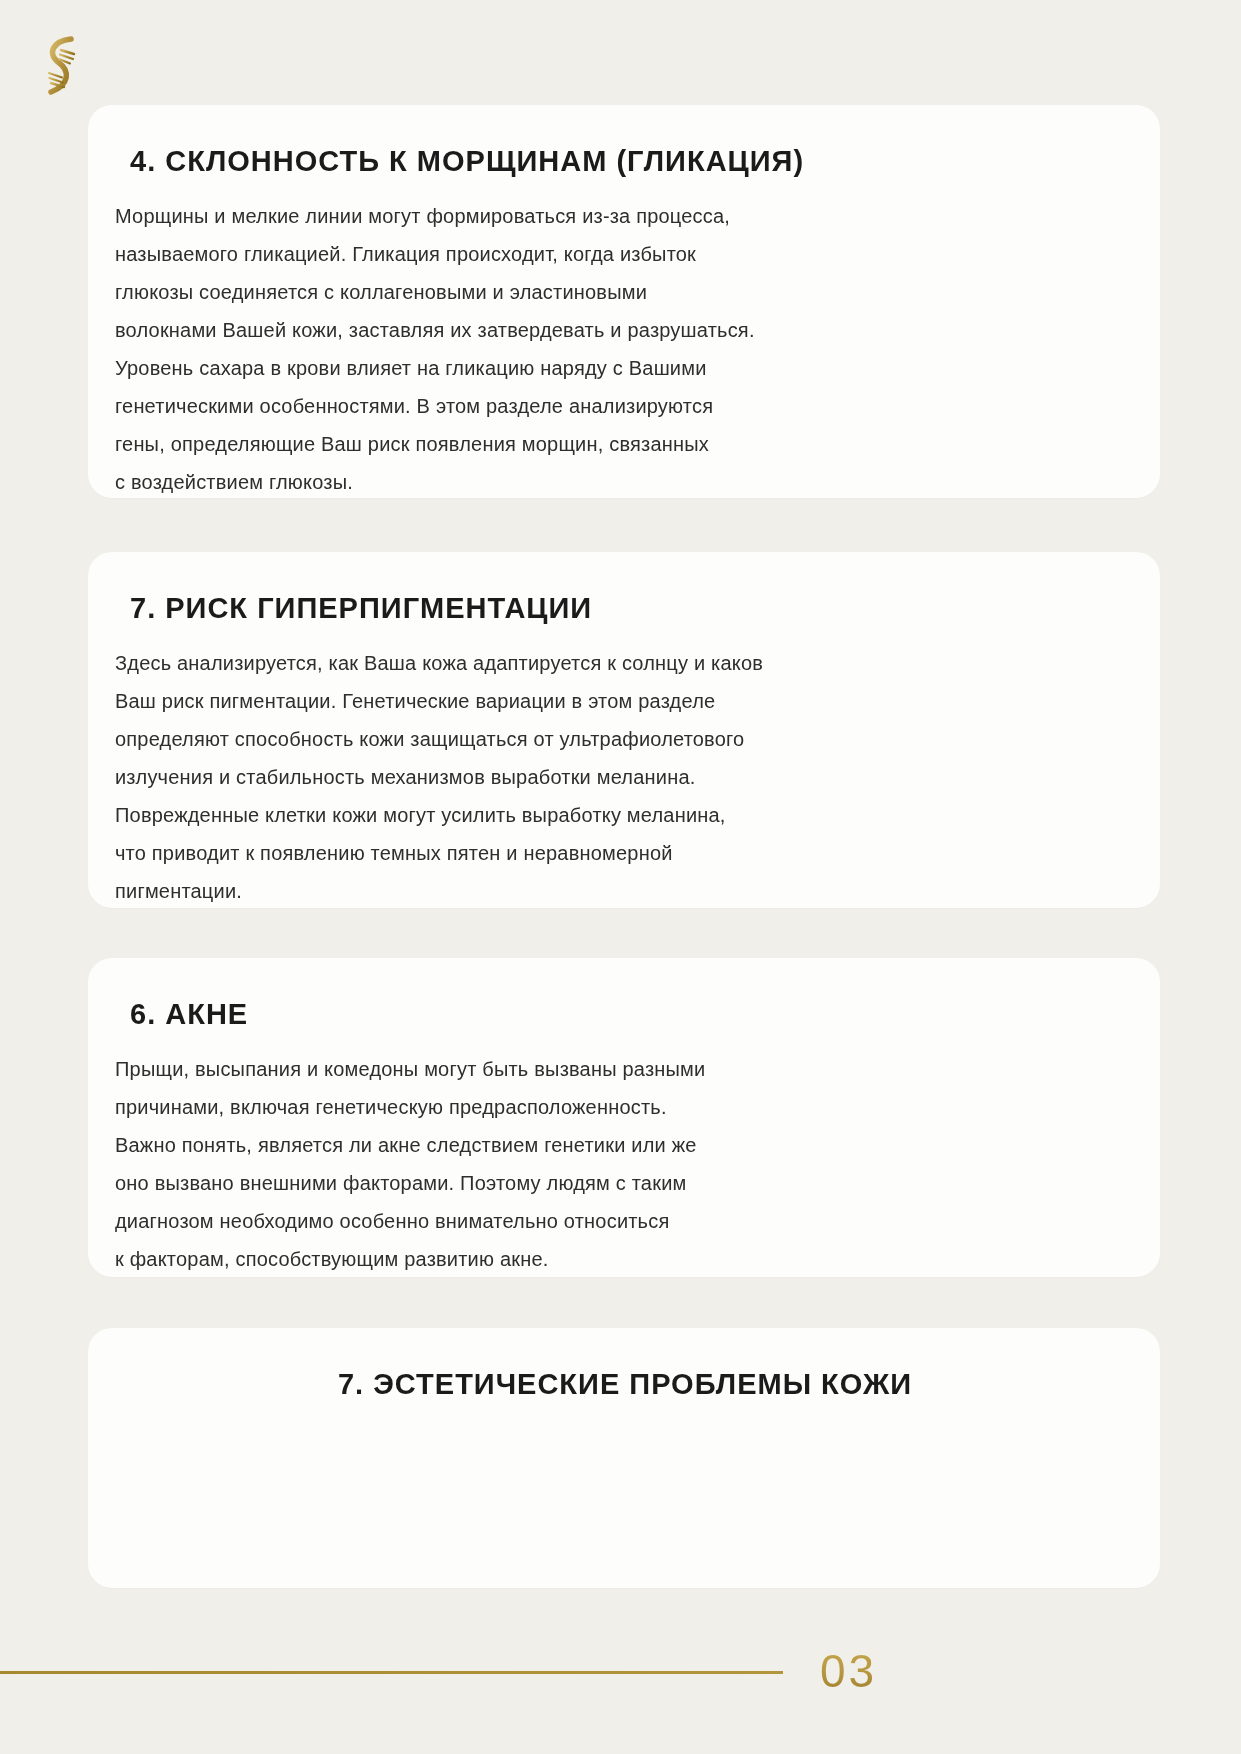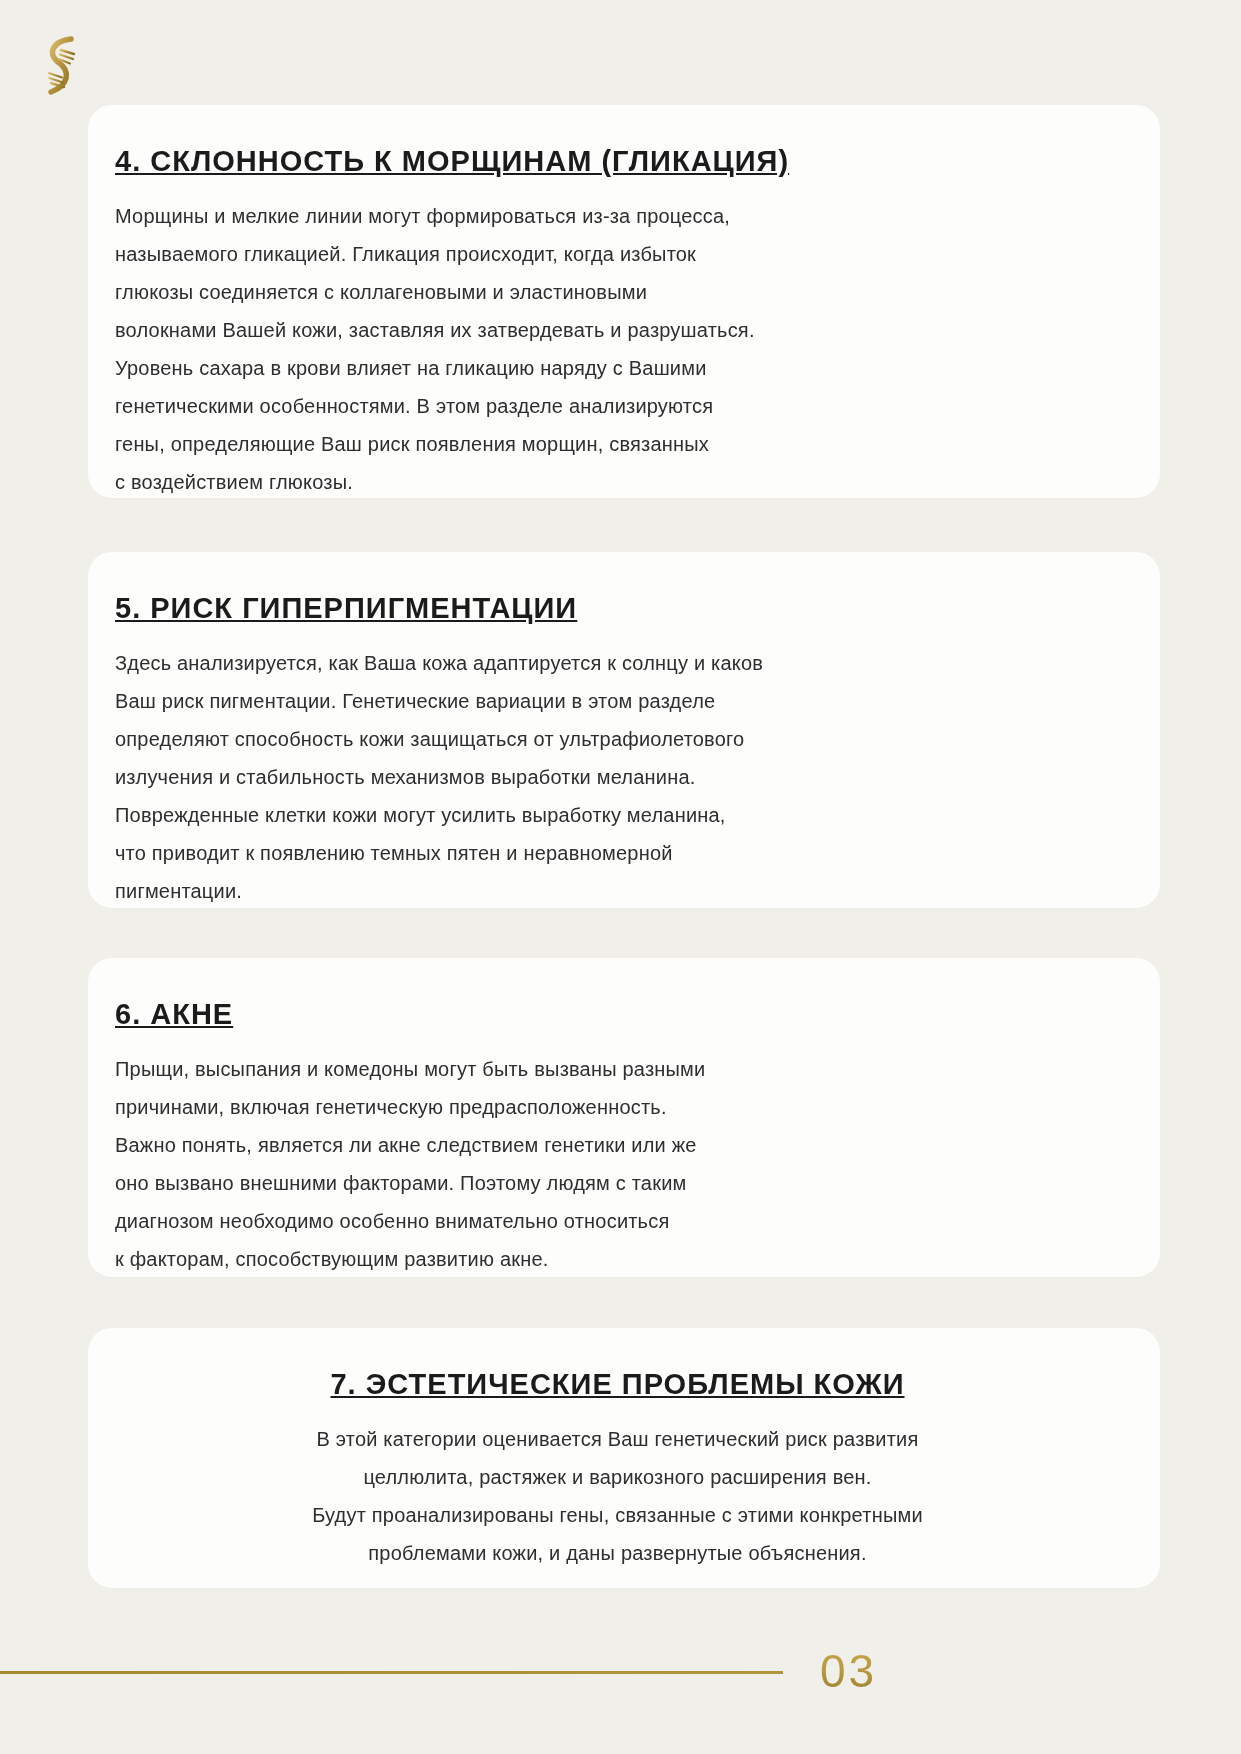--- a/index.html
+++ b/index.html
@@ -14,24 +14,23 @@
     position:absolute;left:40px;top:34px;width:44px;height:64px;
   }
   .card{
     position:absolute;left:88px;width:1072px;
     background:#fdfdfc;border-radius:24px;
     box-sizing:border-box;
     padding:40px 40px 0 27px;
     box-shadow:0 1px 2px rgba(0,0,0,0.02);
   }
   .card h2{
-    margin:0 0 19px 0;
+    margin:0 0 19px 15px;
     font-size:29px;font-weight:700;color:#1b1b1b;
     letter-spacing:1px;
-    text-decoration:underline;
   }
   .card p{
     margin:0;
     font-size:20px;line-height:38px;color:#2e2e2e;
     letter-spacing:.2px;
     white-space:pre-line;
   }
   #card-1{top:105px;height:393px;}
   #card-2{top:552px;height:356px;}
   #card-3{top:958px;height:319px;}
@@ -74,21 +73,21 @@
 называемого гликацией. Гликация происходит, когда избыток
 глюкозы соединяется с коллагеновыми и эластиновыми
 волокнами Вашей кожи, заставляя их затвердевать и разрушаться.
 Уровень сахара в крови влияет на гликацию наряду с Вашими
 генетическими особенностями. В этом разделе анализируются
 гены, определяющие Ваш риск появления морщин, связанных
 с воздействием глюкозы.</p>
 </section>
 
 <section class="card" id="card-2">
-  <h2>5. РИСК ГИПЕРПИГМЕНТАЦИИ</h2>
+  <h2>7. РИСК ГИПЕРПИГМЕНТАЦИИ</h2>
   <p>Здесь анализируется, как Ваша кожа адаптируется к солнцу и каков
 Ваш риск пигментации. Генетические вариации в этом разделе
 определяют способность кожи защищаться от ультрафиолетового
 излучения и стабильность механизмов выработки меланина.
 Поврежденные клетки кожи могут усилить выработку меланина,
 что приводит к появлению темных пятен и неравномерной
 пигментации.</p>
 </section>
 
 <section class="card" id="card-3">
@@ -96,20 +95,16 @@
   <p>Прыщи, высыпания и комедоны могут быть вызваны разными
 причинами, включая генетическую предрасположенность.
 Важно понять, является ли акне следствием генетики или же
 оно вызвано внешними факторами. Поэтому людям с таким
 диагнозом необходимо особенно внимательно относиться
 к факторам, способствующим развитию акне.</p>
 </section>
 
 <section class="card" id="card-4">
   <h2>7. ЭСТЕТИЧЕСКИЕ ПРОБЛЕМЫ КОЖИ</h2>
-  <p>В этой категории оценивается Ваш генетический риск развития
-целлюлита, растяжек и варикозного расширения вен.
-Будут проанализированы гены, связанные с этими конкретными
-проблемами кожи, и даны развернутые объяснения.</p>
 </section>
 
 <div class="footer-line"></div>
 <div class="page-number">03</div>
 
 </body></html>

